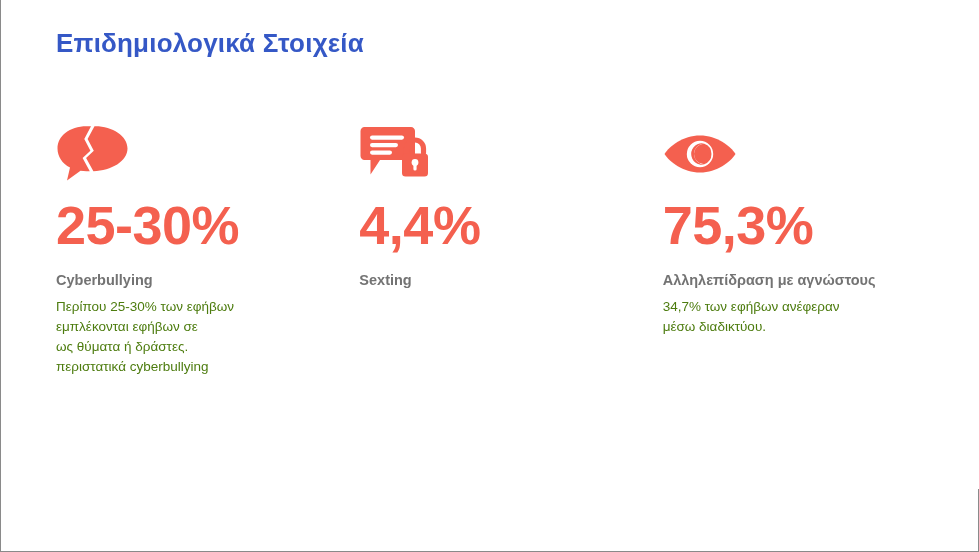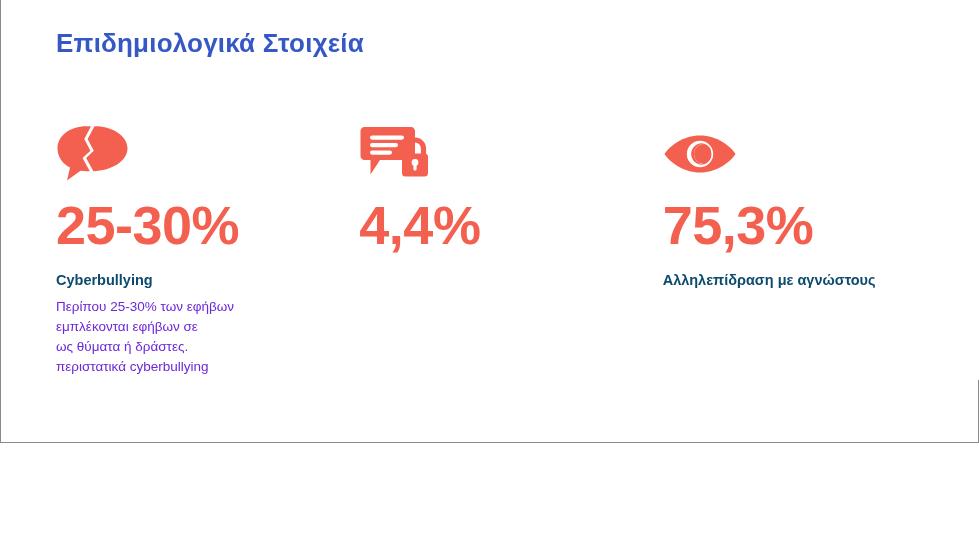--- a/index.html
+++ b/index.html
@@ -7,21 +7,21 @@
     padding: 0;
     background: #ffffff;
   }
   body {
     font-family: "Liberation Sans", sans-serif;
     -webkit-font-smoothing: antialiased;
   }
   .slide {
     position: relative;
     width: 979px;
-    height: 443px;
+    height: 552px;
     background: #ffffff;
     box-sizing: border-box;
     border-left: 1px solid #8a8a8a;
     border-bottom: 1px solid #8a8a8a;
     overflow: hidden;
   }
   .slide::after {
     content: "";
     position: absolute;
     right: 0;
@@ -72,28 +72,28 @@
     color: #f4604f;
     line-height: 1.0;
     margin-top: 8px;
     letter-spacing: -0.5px;
     white-space: nowrap;
   }
 
   .stat-label {
     font-size: 14.5px;
     font-weight: bold;
-    color: #0c4a6e;
+    color: #737373;
     margin-top: 20px;
     white-space: nowrap;
   }
 
   .stat-desc {
     font-size: 13.5px;
-    color: #6d28d9;
+    color: #4d7c0f;
     line-height: 1.48;
     margin-top: 9px;
     max-width: 270px;
   }
   .stat-desc .ln { display: block; }
 </style>
 </head>
 <body>
 
 <div class="slide">
@@ -134,33 +134,36 @@
           <rect x="11" y="18.0" width="28" height="4.2" rx="2.1" fill="#ffffff"></rect>
           <rect x="11" y="25.5" width="22" height="4.2" rx="2.1" fill="#ffffff"></rect>
           <path d="M47.5 29.5 L47.5 23.5 C47.5 18.8 51.3 15.0 56.0 15.0
                    C60.7 15.0 64.5 18.8 64.5 23.5 L64.5 27.5" fill="none" stroke="#f4604f" stroke-width="5.2" stroke-linecap="round"></path>
           <rect x="43.0" y="28.5" width="26" height="23" rx="3.5" fill="#f4604f"></rect>
           <circle cx="56.0" cy="37.5" r="3.4" fill="#ffffff"></circle>
           <rect x="54.4" y="38.6" width="3.2" height="7.0" rx="1.5" fill="#ffffff"></rect>
         </svg>
       </div>
       <div class="stat-value">4,4%</div>
+      <div class="stat-label">Sexting</div>
     </div>
 
     <div class="col">
       <div class="icon-wrap">
         <svg width="74" height="58" viewBox="0 0 74 58" aria-hidden="true">
           <path d="M37 10.5 C20.0 10.5 6.5 21.0 1.5 29.0 C6.5 37.0 20.0 47.5 37 47.5
                    C54.0 47.5 67.5 37.0 72.5 29.0 C67.5 21.0 54.0 10.5 37 10.5 Z" fill="#f4604f"></path>
           <circle cx="37" cy="29" r="13.2" fill="#ffffff"></circle>
           <path d="M37 18.2 A10.8 10.8 0 1 0 37 39.8 A10.8 10.8 0 0 1 37 18.2 Z
                    M41.2 18.8 A8.4 8.4 0 0 0 41.2 39.2 A10.8 10.8 0 0 0 41.2 18.8 Z" fill="#f4604f"></path>
           <path d="M41.5 18.5 a10.8 10.8 0 1 0 0 21.0 a8.2 8.2 0 1 1 0 -21.0 Z" fill="#f4604f"></path>
         </svg>
       </div>
       <div class="stat-value">75,3%</div>
       <div class="stat-label">Αλληλεπίδραση με αγνώστους</div>
       <div class="stat-desc">
+        <span class="ln">34,7% των εφήβων ανέφεραν</span>
+        <span class="ln">μέσω διαδικτύου.</span>
       </div>
     </div>
 
   </div>
 </div>
 
 </body></html>

